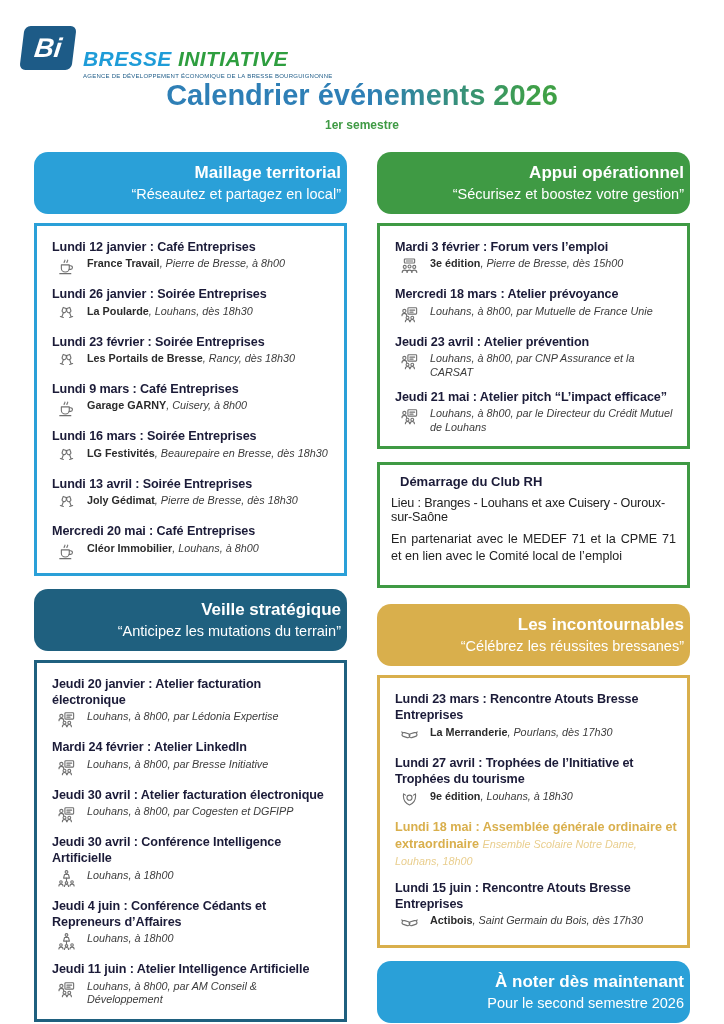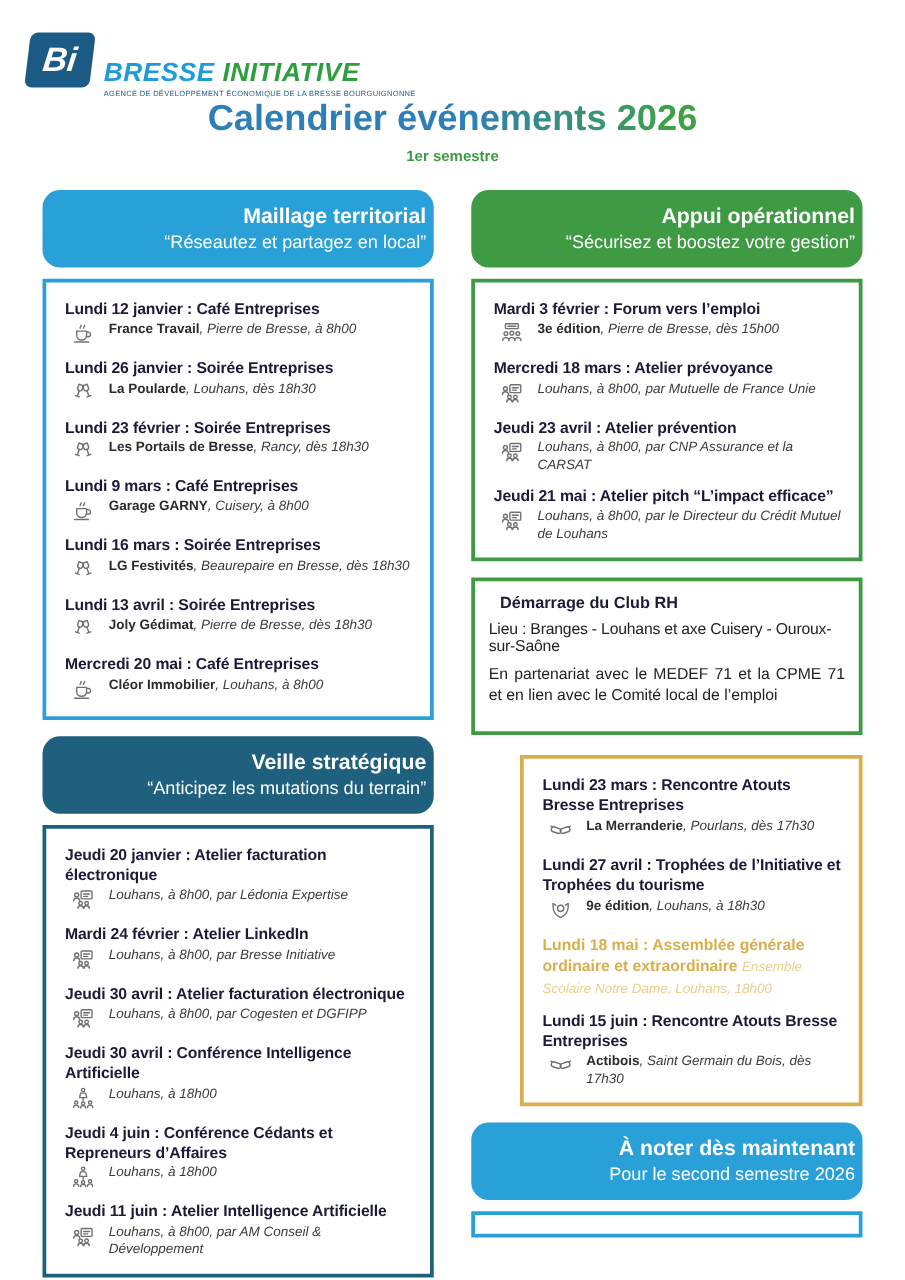--- a/index.html
+++ b/index.html
@@ -385,21 +385,25 @@
           </div>
       </section>
 
       <div class="club-box">
         <div class="club-title">Démarrage du Club RH</div>
         <div class="club-line">Lieu : Branges - Louhans et axe Cuisery - Ouroux-sur-Saône</div>
         <div class="club-par">En partenariat avec le MEDEF 71 et la CPME 71 et en lien avec le Comité local de l’emploi</div>
       </div>
 
       <section class="sec">
-        <div class="sec-box" style="border-color: rgb(217, 175, 76); margin-left: 39px;">
+        <div class="sec-head" style="background: rgb(217, 175, 76);">
+          <div class="sec-title">Les incontournables</div>
+          <div class="sec-sub">“Célébrez les réussites bressanes”</div>
+        </div>
+        <div class="sec-box" style="border-color: rgb(217, 175, 76);">
             <div class="event">
               <div class="ev-title">Lundi 23 mars : Rencontre Atouts Bresse Entreprises</div>
               <div class="ev-line">
                 <span class="ev-icon">
                   <svg viewBox="0 0 24 24" fill="none" stroke="#4d4d4d" stroke-width="1.4" stroke-linecap="round" stroke-linejoin="round">
                     <rect x="2.5" y="9" width="10" height="5" rx="2.5" transform="rotate(18 7.5 11.5)"></rect>
                     <rect x="11.5" y="9" width="10" height="5" rx="2.5" transform="rotate(-18 16.5 11.5)"></rect>
                     <path d="M2.2 7.5l1.8.9M21.8 7.5l-1.8.9"></path>
                   </svg>
                 </span>

